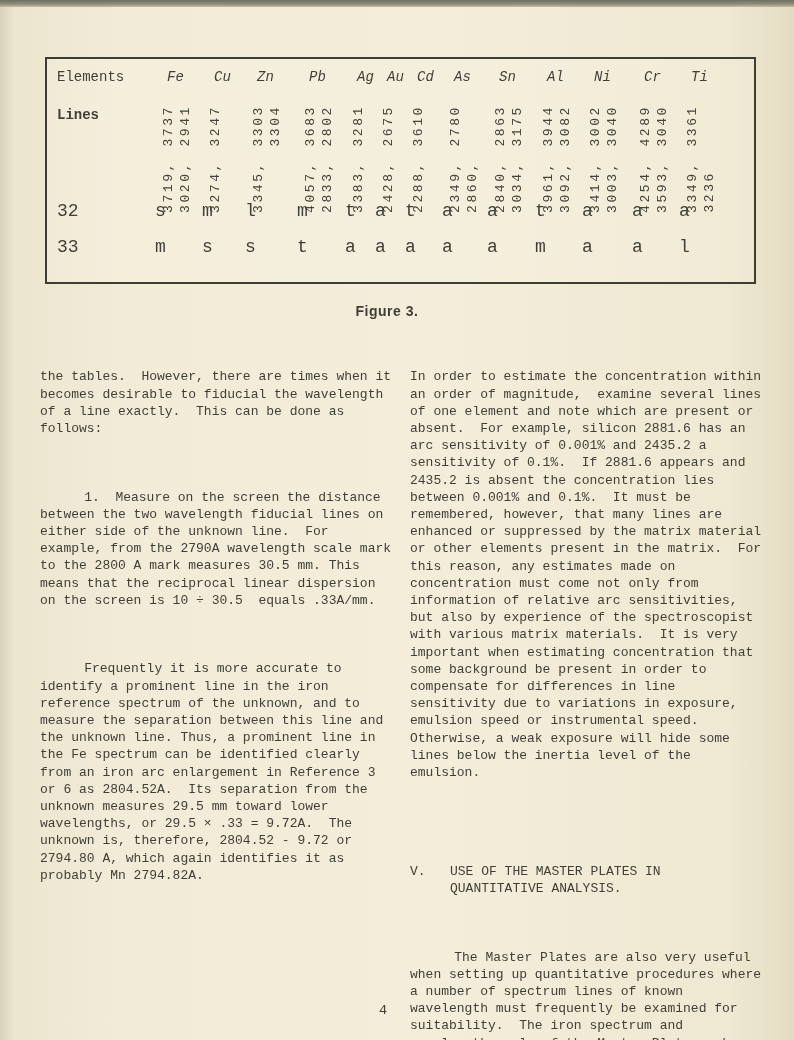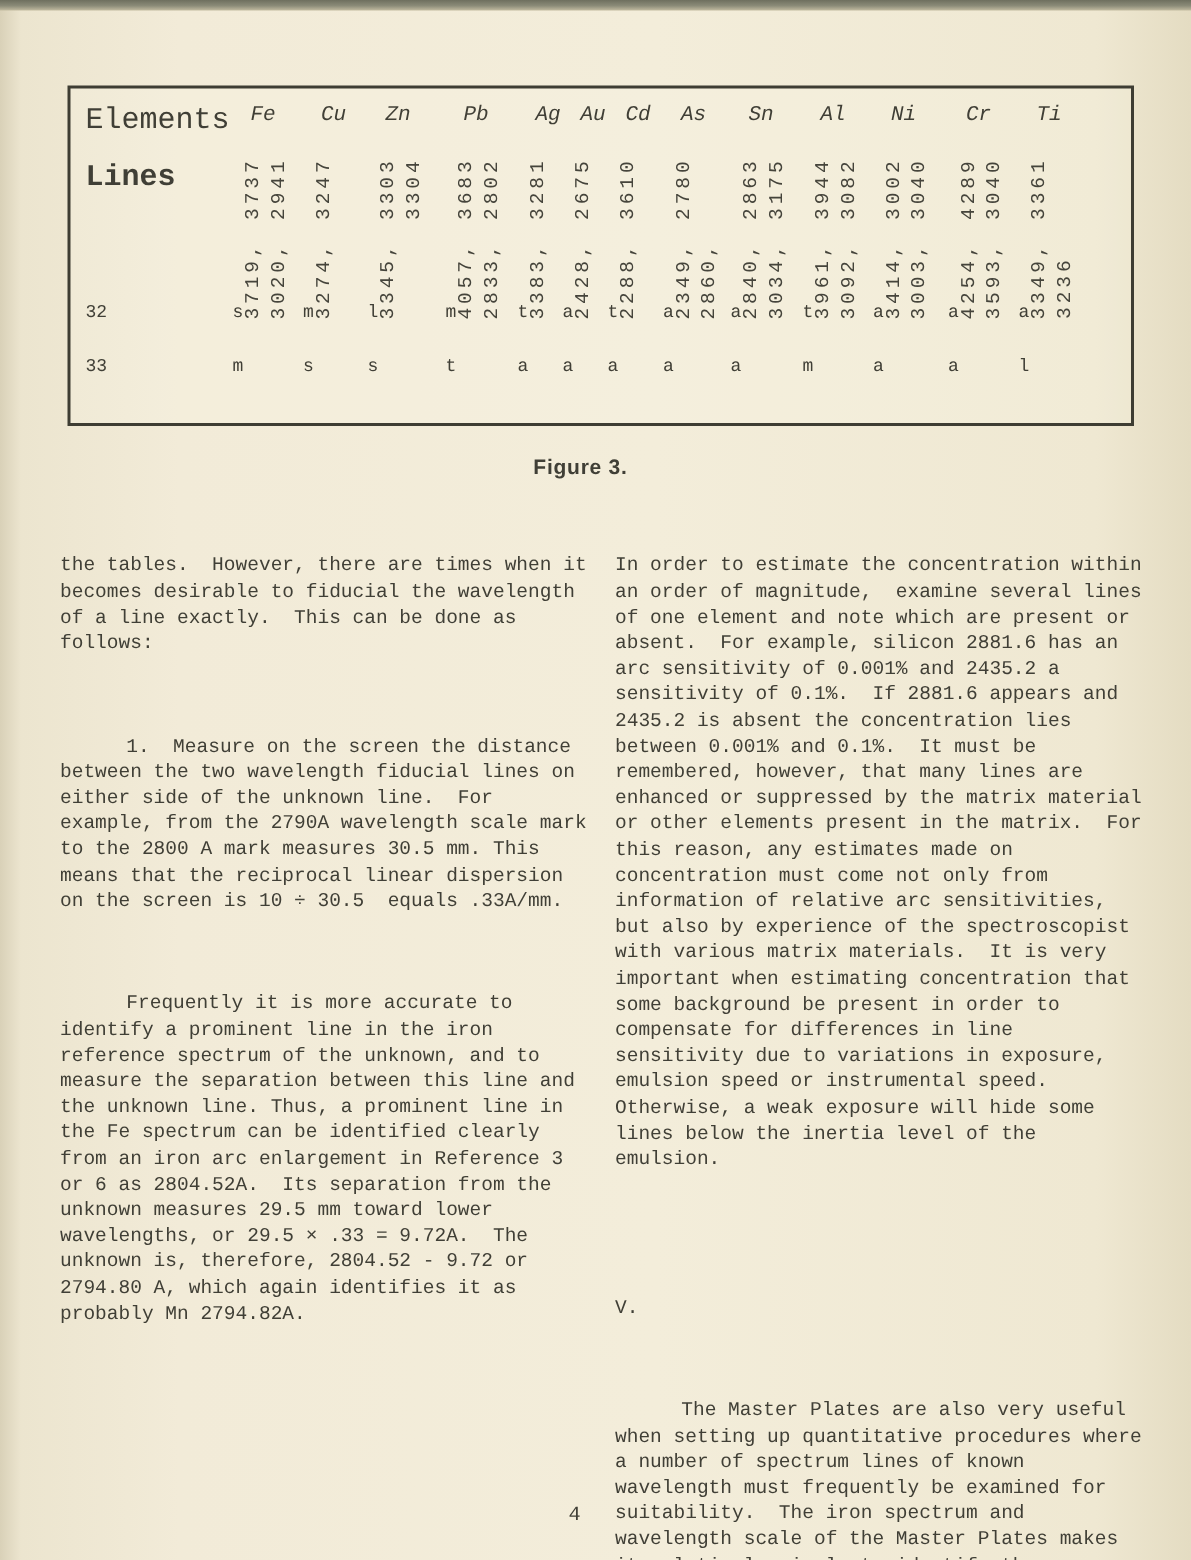--- a/index.html
+++ b/index.html
@@ -30,23 +30,23 @@
   }
   .t-row{
     display:grid;
     grid-template-columns:104px 47px 43px 52px 48px 30px 30px 37px 45px 48px 47px 50px 47px 44px;
     align-items:start;
   }
   .row-head{height:32px;font-size:14px;}
   .row-head .cell{padding-top:4px;}
   .row-lines{height:102px;}
   .row-sample-label{height:30px;font-size:14px;padding-top:2px;}
-  .row-32{height:30px;padding-top:2px;font-size:12px;}
-  .row-33{height:24px;padding-top:6px;font-size:12px;}
-  .label{font-size:20px;}
+  .row-32{height:30px;padding-top:2px;font-size:18px;}
+  .row-33{height:24px;padding-top:6px;font-size:18px;}
+  .label{font-size:14px;}
   .sym{padding-left:6px;font-style:italic;}
   .row-lines .label{padding-top:10px;font-weight:bold;}
 
   .lines-cell{display:flex;flex-direction:column;padding-left:1px;}
   .vgroup{display:flex;align-items:flex-end;gap:3px;}
   .vg1{height:50px;}
   .vg2{height:60px;margin-top:6px;}
   .vnum{
     writing-mode:vertical-rl;
     text-orientation:mixed;
@@ -291,19 +291,20 @@
       <p class="indent">1.  Measure on the screen the distance between the two wavelength fiducial lines on either side of the unknown line.  For example, from the 2790A wavelength scale mark to the 2800 A mark measures 30.5 mm. This means that the reciprocal linear dispersion on the screen is 10 ÷ 30.5  equals .33A/mm.</p>
       <p class="indent">Frequently it is more accurate to identify a prominent line in the iron reference spectrum of the unknown, and to measure the separation between this line and the unknown line. Thus, a prominent line in the Fe spectrum can be identified clearly from an iron arc enlargement in Reference 3 or 6 as 2804.52A.  Its separation from the unknown measures 29.5 mm toward lower wavelengths, or 29.5 × .33 = 9.72A.  The unknown is, therefore, 2804.52 - 9.72 or 2794.80 A, which again identifies it as probably Mn 2794.82A.</p>
       
       
     </div>
 
     <div class="col ink">
       <p>In order to estimate the concentration within an order of magnitude,  examine several lines of one element and note which are present or absent.  For example, silicon 2881.6 has an arc sensitivity of 0.001% and 2435.2 a sensitivity of 0.1%.  If 2881.6 appears and 2435.2 is absent the concentration lies between 0.001% and 0.1%.  It must be remembered, however, that many lines are enhanced or suppressed by the matrix material or other elements present in the matrix.  For this reason, any estimates made on concentration must come not only from information of relative arc sensitivities, but also by experience of the spectroscopist with various matrix materials.  It is very important when estimating concentration that some background be present in order to compensate for differences in line sensitivity due to variations in exposure, emulsion speed or instrumental speed.  Otherwise, a weak exposure will hide some lines below the inertia level of the emulsion.</p>
       <div class="heading">
         <span class="h-marker">V.</span>
+        <span class="h-text"><span>USE OF THE MASTER PLATES IN</span><br><span>QUANTITATIVE ANALYSIS.</span></span>
       </div>
       <p class="indent">The Master Plates are also very useful when setting up quantitative procedures where a number of spectrum lines of known wavelength must frequently be examined for suitability.  The iron spectrum and wavelength scale of the Master Plates makes it relatively simple to identify the analytical lines.  Use the procedure outlined in Section III.  However, most of the quantitatively useful lines are not actually marked since they often are not the more sensitive lines and hence, are not useful in qualitative analysis.</p>
     </div>
   </div>
 
   <div class="page-number ink">4</div>
 </div>
 
 </body></html>

